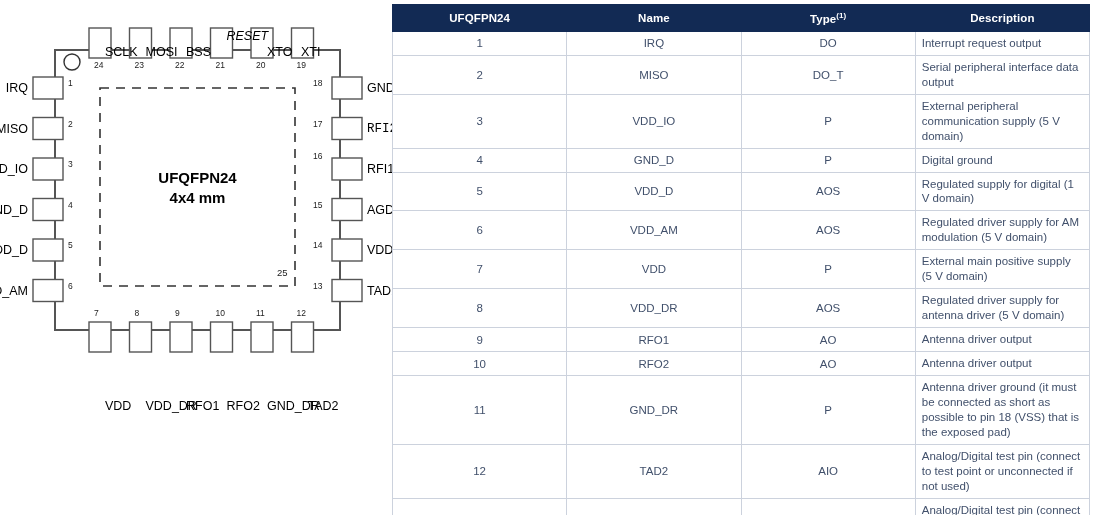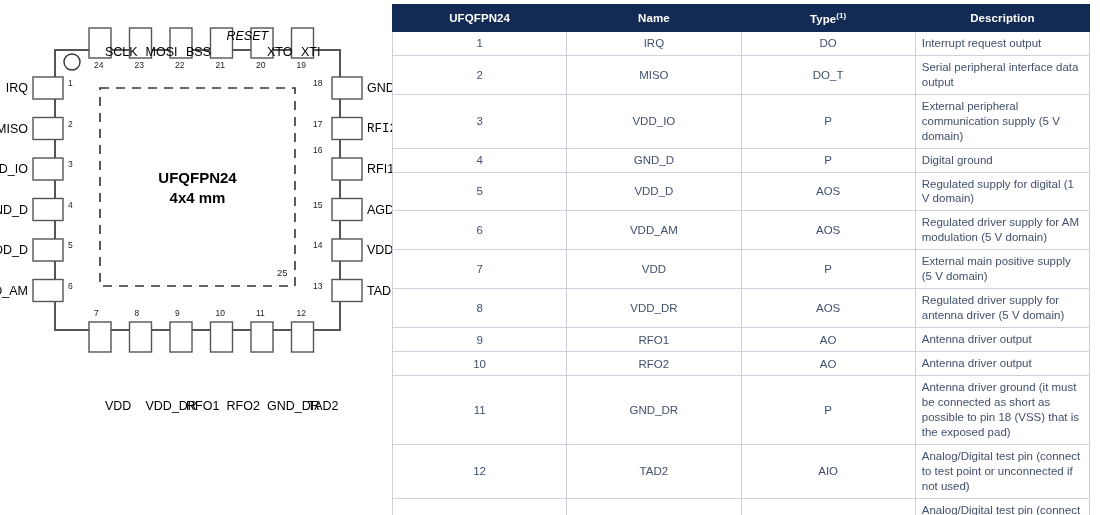--- a/index.html
+++ b/index.html
@@ -169,21 +169,21 @@
         <div class="pin-num" style="left: 68px; top: 241px;">5</div>
         <div class="pin-label-h pin-label-left" style="left: 28px; top: 290.5px;">VDD_AM</div>
         <div class="pin-num" style="left: 68px; top: 281.5px;">6</div>
         <div class="pin-label-h pin-label-right" style="left: 367px; top: 290.5px;">TAD1</div>
         <div class="pin-num" style="left: 313px; top: 281.5px;">13</div>
         <div class="pin-label-h pin-label-right" style="left: 367px; top: 250px;">VDD_A</div>
         <div class="pin-num" style="left: 313px; top: 241px;">14</div>
         <div class="pin-label-h pin-label-right" style="left: 367px; top: 209.5px;">AGD</div>
         <div class="pin-num" style="left: 313px; top: 200.5px;">15</div>
         <div class="pin-label-h pin-label-right" style="left: 367px; top: 169px;">RFI1</div>
-        <div class="pin-num" style="left: 313px; top: 146px;">16</div>
+        <div class="pin-num" style="left: 313px; top: 152px;">16</div>
         <div class="pin-label-h pin-label-right" style="left: 367px; top: 128.5px; font-family: Liberation Mono, monospace;">RFI2</div>
         <div class="pin-num" style="left: 313px; top: 119.5px;">17</div>
         <div class="pin-label-h pin-label-right" style="left: 367px; top: 88px;">GND_A</div>
         <div class="pin-num" style="left: 313px; top: 79px;">18</div>
       </div>
 
     <div class="pkg-name" style="left:95px; top:168px; width:205px;">
       <div>UFQFPN24</div>
       <div>4x4 mm</div>
     </div>

